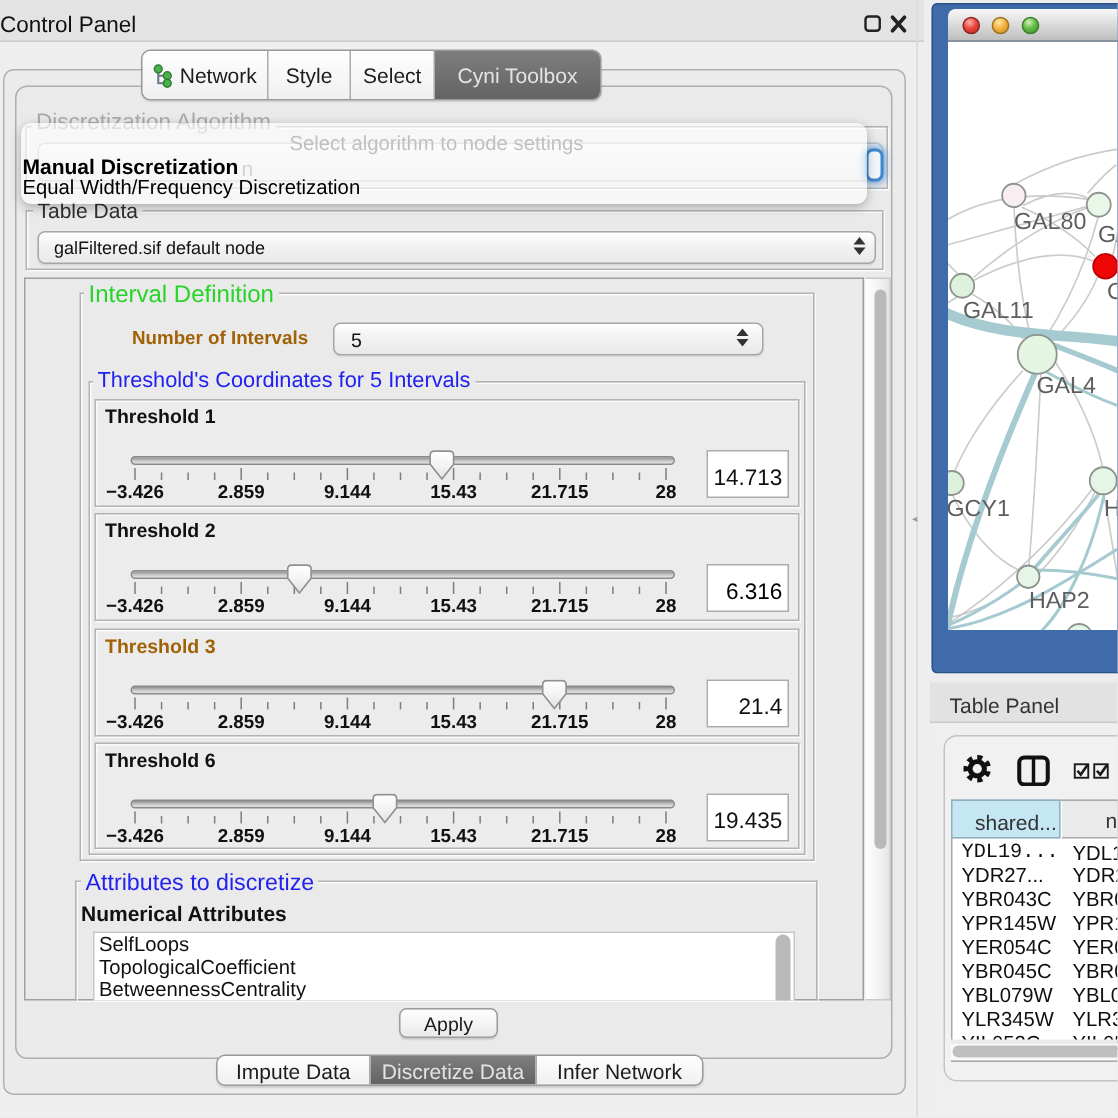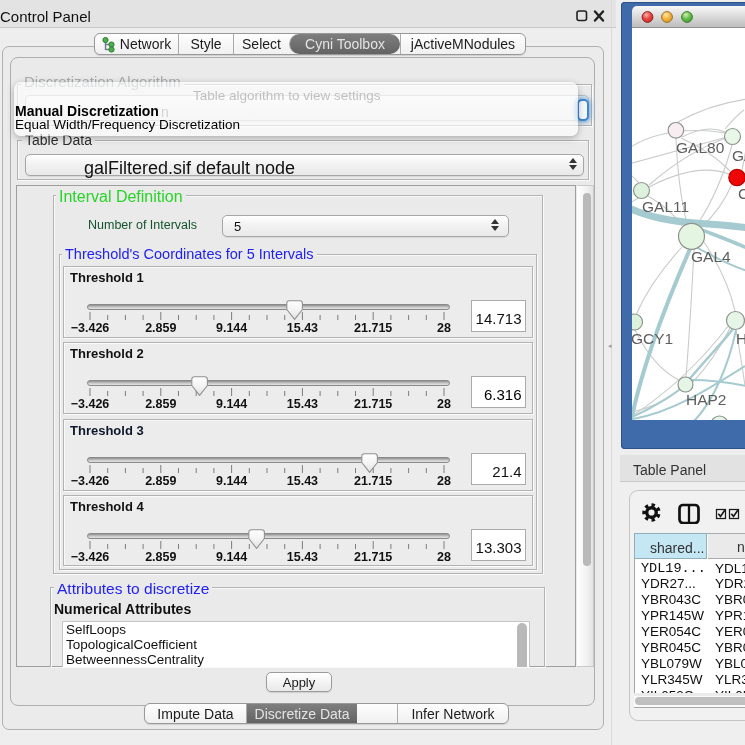--- a/index.html
+++ b/index.html
@@ -22,63 +22,62 @@
 </style></head><body>
 
 <div class="abs" style="left:0;top:0;width:616px;height:28px;background:#e3e3e3;border-bottom:1px solid #cacaca;"></div>
 <div class="abs" style="left:0;top:7.5px;font-size:15px;color:#111;">Control Panel</div>
 <svg class="abs" style="left:576px;top:10px;" width="32" height="12" viewBox="0 0 32 12">
  <rect x="1" y="1" width="9.5" height="9.5" rx="2" fill="none" stroke="#222" stroke-width="1.6"></rect>
  <path d="M19 1.5 L27 10.5 M27 1.5 L19 10.5" stroke="#222" stroke-width="2.4" stroke-linecap="round"></path>
 </svg>
 <div class="abs" style="left:2px;top:46px;width:602px;height:684px;border:1px solid #b0b0b0;border-radius:7px;background:#ebebeb;"></div>
 <div class="abs" style="left:10px;top:57px;width:585px;height:649px;border:1px solid #aeaeae;border-radius:8px;background:#eaeaea;"></div>
-<div class="seg" style="left:94px;top:33px;height:22px;">
+<div class="seg" style="left:94px;top:33px;height:34px;">
  <div style="width:83px;"><svg width="14" height="17" viewBox="0 0 14 17" style="margin-right:4px;">
    <path d="M3.5 5 V14 M3.5 8.5 H8 M3.5 13.5 H8" stroke="#6b7a8d" stroke-width="1.4" fill="none"></path>
    <circle cx="3.5" cy="4" r="2.6" fill="#4caf50" stroke="#2e7d32" stroke-width="1"></circle>
    <circle cx="9.5" cy="8.5" r="2.6" fill="#4caf50" stroke="#2e7d32" stroke-width="1"></circle>
    <circle cx="9.5" cy="13.5" r="2.6" fill="#4caf50" stroke="#2e7d32" stroke-width="1"></circle>
  </svg>Network</div>
  <div style="width:55px;">Style</div>
  <div style="width:56px;">Select</div>
- <div class="dark" style="width:111px;border-radius:10px;">Cyni Toolbox</div>
- <div style="width:125px;">jActiveMNodules</div>
+ <div class="dark" style="width:111px;">Cyni Toolbox</div>
 </div>
 
 <div class="abs etched" style="left:17px;top:84px;width:575px;height:42px;"></div>
 <div class="gtitle" style="left:21px;top:73.5px;color:#a8acae;font-size:15px;">Discretization Algorithm</div>
 <div class="combo" style="left:25px;top:95px;width:564px;height:26px;opacity:.55;"></div>
 <div class="abs" style="left:577px;top:98.5px;width:12px;height:22px;border:2.5px solid #3f87cd;border-radius:5px;
   background:#f2f7fb;box-shadow:0 0 4px 2px rgba(70,140,210,.6);z-index:4;"></div>
 
-<div class="abs" style="left:193px;top:87.5px;font-size:13.5px;color:#585858;">Table algorithm to view settings</div>
+<div class="abs" style="left:193px;top:87.5px;font-size:13.5px;color:#585858;">Select algorithm to node settings</div>
 <div class="abs" style="left:14px;top:82px;width:564px;height:54px;background:rgba(255,255,255,.62);
  border-radius:7px;box-shadow:0 2px 7px rgba(0,0,0,.28);z-index:5;"></div>
 
 <div class="abs" style="left:15px;top:102.5px;font-size:14px;font-weight:bold;color:#000;z-index:6;">Manual Discretization</div>
 <div class="abs" style="left:161px;top:104px;font-size:14px;color:#d4d4d4;z-index:6;">n</div>
 <div class="abs" style="left:15px;top:116.5px;font-size:13.5px;color:#000;z-index:6;">Equal Width/Frequency Discretization</div>
 
 <div class="abs etched" style="left:17px;top:139.5px;width:572px;height:40.5px;"></div>
 <div class="gtitle" style="left:22px;top:132.5px;color:#2f2f2f;font-size:14px;">Table Data</div>
 <div class="combo" style="left:25px;top:154px;width:559px;height:22px;">
- <div class="txt" style="left:10px;top:2.5px;font-size:18px;margin-left:48px;">galFiltered.sif default node</div>
+ <div class="txt" style="left:10px;top:2.5px;font-size:12px;">galFiltered.sif default node</div>
  <div class="arrows" style="right:5px;top:3px;">
       <div class="up"></div>
       <div class="dn"></div>
     </div>
 </div>
 <div class="abs" style="left:16px;top:185px;width:560px;height:482px;border:1px solid #9f9f9f;background:#eaeaea;"></div>
 <div class="abs" style="left:577px;top:185px;width:17px;height:482px;background:linear-gradient(90deg,#ffffff,#f2f2f2 60%,#e4e4e4);border:1px solid #c9c9c9;border-left:none;"></div>
 <div class="abs" style="left:582.5px;top:193px;width:8px;height:373px;background:#b9b9b9;border-radius:4.5px;"></div>
 
 <div class="abs etched" style="left:53px;top:195px;width:490px;height:379px;"></div>
 <div class="gtitle" style="left:56px;top:189px;color:#28d428;">Interval Definition</div>
-<div class="abs" style="left:88px;top:218px;font-size:12.5px;font-weight:normal;color:#14532d;">Number of Intervals</div>
+<div class="abs" style="left:88px;top:218px;font-size:12.5px;font-weight:bold;color:#a16207;">Number of Intervals</div>
 <div class="combo" style="left:222px;top:215px;width:287px;height:22px;">
  <div class="txt" style="top:2.5px;">5</div>
  <div class="arrows" style="right:8px;top:3px;">
       <div class="up"></div>
       <div class="dn"></div>
     </div>
 </div>
 <div class="abs etched" style="left:59px;top:254px;width:478px;height:316px;"></div>
 <div class="gtitle" style="left:62px;top:247px;color:#2222f0;font-size:14.5px;">Threshold's Coordinates for 5 Intervals</div>
 <div class="abs etched" style="left:63px;top:266px;width:470px;height:72px;background:#ececec;"></div>
@@ -163,21 +162,21 @@
   <stop offset="0" stop-color="#ffffff"></stop>
         <stop offset="0.55" stop-color="#f2f2f2"></stop>
         <stop offset="1" stop-color="#e2e2e2"></stop>
       </linearGradient>
     </defs>
  <path d="M3.6 0.7 H13.6 Q16.4 0.7 16.4 3.4 V9.5 L8.6 19.4 L0.8 9.5 V3.4 Q0.8 0.7 3.6 0.7 Z" fill="url(#th2)" stroke="#909090" stroke-width="1.1" stroke-linejoin="round"></path>
 </svg>
 <div class="abs" style="left:470.5px;top:376px;width:55px;height:32px;background:#fff;border:1px solid #ababab;"></div>
 <div class="abs" style="left:470.5px;top:386px;width:51px;text-align:right;font-size:15px;color:#000000;">6.316</div>
 <div class="abs etched" style="left:63px;top:419px;width:470px;height:72px;background:#ececec;"></div>
-<div class="abs" style="left:70px;top:423px;font-size:13px;font-weight:bold;color:#0f172a;">Threshold 3</div>
+<div class="abs" style="left:70px;top:423px;font-size:13px;font-weight:bold;color:#a16207;">Threshold 3</div>
 <div class="abs" style="left:87px;top:457px;width:363px;height:5.5px;border-radius:3px;background:linear-gradient(#8f8f8f,#c9c9c9 55%,#e3e3e3);border:1px solid #8a8a8a;"></div>
 <svg class="abs" style="left:63px;top:464px;" width="470" height="26" viewBox="0 0 470 26">
 <line x1="27.0" y1="1.0" x2="27.0" y2="9" stroke="#7d7d7d" stroke-width="1"></line>
     <line x1="44.7" y1="4.0" x2="44.7" y2="9" stroke="#7d7d7d" stroke-width="1"></line>
     <line x1="62.4" y1="4.0" x2="62.4" y2="9" stroke="#7d7d7d" stroke-width="1"></line>
     <line x1="80.1" y1="4.0" x2="80.1" y2="9" stroke="#7d7d7d" stroke-width="1"></line>
     <line x1="97.8" y1="1.0" x2="97.8" y2="9" stroke="#7d7d7d" stroke-width="1"></line>
     <line x1="115.5" y1="4.0" x2="115.5" y2="9" stroke="#7d7d7d" stroke-width="1"></line>
     <line x1="133.2" y1="4.0" x2="133.2" y2="9" stroke="#7d7d7d" stroke-width="1"></line>
     <line x1="150.9" y1="4.0" x2="150.9" y2="9" stroke="#7d7d7d" stroke-width="1"></line>
@@ -207,21 +206,21 @@
   <stop offset="0" stop-color="#ffffff"></stop>
         <stop offset="0.55" stop-color="#f2f2f2"></stop>
         <stop offset="1" stop-color="#e2e2e2"></stop>
       </linearGradient>
     </defs>
  <path d="M3.6 0.7 H13.6 Q16.4 0.7 16.4 3.4 V9.5 L8.6 19.4 L0.8 9.5 V3.4 Q0.8 0.7 3.6 0.7 Z" fill="url(#th3)" stroke="#909090" stroke-width="1.1" stroke-linejoin="round"></path>
 </svg>
 <div class="abs" style="left:470.5px;top:453px;width:55px;height:32px;background:#fff;border:1px solid #ababab;"></div>
 <div class="abs" style="left:470.5px;top:463px;width:51px;text-align:right;font-size:15px;color:#111;">21.4</div>
 <div class="abs etched" style="left:63px;top:495px;width:470px;height:71px;background:#ececec;"></div>
-<div class="abs" style="left:70px;top:499px;font-size:13px;font-weight:bold;color:#111;">Threshold 4</div>
+<div class="abs" style="left:70px;top:499px;font-size:13px;font-weight:bold;color:#111;">Threshold 6</div>
 <div class="abs" style="left:87px;top:533px;width:363px;height:5.5px;border-radius:3px;background:linear-gradient(#8f8f8f,#c9c9c9 55%,#e3e3e3);border:1px solid #8a8a8a;"></div>
 <svg class="abs" style="left:63px;top:540px;" width="470" height="26" viewBox="0 0 470 26">
 <line x1="27.0" y1="1.0" x2="27.0" y2="9" stroke="#7d7d7d" stroke-width="1"></line>
     <line x1="44.7" y1="4.0" x2="44.7" y2="9" stroke="#7d7d7d" stroke-width="1"></line>
     <line x1="62.4" y1="4.0" x2="62.4" y2="9" stroke="#7d7d7d" stroke-width="1"></line>
     <line x1="80.1" y1="4.0" x2="80.1" y2="9" stroke="#7d7d7d" stroke-width="1"></line>
     <line x1="97.8" y1="1.0" x2="97.8" y2="9" stroke="#7d7d7d" stroke-width="1"></line>
     <line x1="115.5" y1="4.0" x2="115.5" y2="9" stroke="#7d7d7d" stroke-width="1"></line>
     <line x1="133.2" y1="4.0" x2="133.2" y2="9" stroke="#7d7d7d" stroke-width="1"></line>
     <line x1="150.9" y1="4.0" x2="150.9" y2="9" stroke="#7d7d7d" stroke-width="1"></line>
@@ -249,38 +248,38 @@
  <defs>
       <linearGradient id="th4" x1="0" y1="0" x2="0" y2="1">
   <stop offset="0" stop-color="#ffffff"></stop>
         <stop offset="0.55" stop-color="#f2f2f2"></stop>
         <stop offset="1" stop-color="#e2e2e2"></stop>
       </linearGradient>
     </defs>
  <path d="M3.6 0.7 H13.6 Q16.4 0.7 16.4 3.4 V9.5 L8.6 19.4 L0.8 9.5 V3.4 Q0.8 0.7 3.6 0.7 Z" fill="url(#th4)" stroke="#909090" stroke-width="1.1" stroke-linejoin="round"></path>
 </svg>
 <div class="abs" style="left:470.5px;top:529px;width:55px;height:32px;background:#fff;border:1px solid #ababab;"></div>
-<div class="abs" style="left:470.5px;top:539px;width:51px;text-align:right;font-size:15px;color:#111;">13.303</div>
+<div class="abs" style="left:470.5px;top:539px;width:51px;text-align:right;font-size:15px;color:#111;">19.435</div>
 
 <div class="abs etched" style="left:50px;top:587px;width:495px;height:80px;border-bottom:none;"></div>
 <div class="gtitle" style="left:54px;top:580.5px;color:#2222f0;font-size:15.5px;">Attributes to discretize</div>
 <div class="abs" style="left:54px;top:601px;font-size:14px;font-weight:bold;color:#111;">Numerical Attributes</div>
 <div class="abs" style="left:62px;top:621px;width:468px;height:46px;background:#fff;border:1px solid #c6c6c6;border-bottom:none;"></div>
 <div class="abs" style="left:66px;top:622.3px;font-size:13.5px;color:#111;">SelfLoops</div>
 <div class="abs" style="left:66px;top:637px;font-size:13.5px;color:#111;">TopologicalCoefficient</div>
 <div class="abs" style="left:66px;top:651.7px;font-size:13.5px;color:#111;">BetweennessCentrality</div>
 <div class="abs" style="left:517px;top:623px;width:10px;height:44px;background:#b9b9b9;border-radius:5px 5px 0 0;"></div>
 
 <div class="abs" style="left:266px;top:672px;width:66px;height:20px;border:1px solid #9c9c9c;border-radius:5px;
  background:linear-gradient(#ffffff,#e9e9e9);box-shadow:0 1px 1px rgba(0,0,0,.12);
  font-size:13px;color:#1a1a1a;display:flex;align-items:center;justify-content:center;">Apply</div>
 <div class="seg" style="left:144px;top:703px;height:21px;">
  <div style="width:101px;">Impute Data</div>
  <div class="dark" style="width:111px;">Discretize Data</div>
- <div style="width:111px;margin-left:40px;">Infer Network</div>
+ <div style="width:111px;">Infer Network</div>
 </div>
 <div class="abs" style="left:611px;top:0;width:1px;height:745px;background:#dadada;"></div>
 <div class="abs" style="left:608px;top:342px;width:5px;height:7px;font-size:7px;color:#9a9a9a;">◂</div>
 
 <div class="abs" style="left:620.5px;top:1.5px;width:125px;height:447.5px;background:#3f6bab;border-radius:4px 0 0 4px;box-shadow:inset 0 0 0 1px #2e5288;"></div>
 <div class="abs" style="left:631.5px;top:6px;width:114px;height:21.5px;border-radius:5px 0 0 0;
  background:linear-gradient(#f8f8f8,#cfcfcf 70%,#bdbdbd);border-bottom:1px solid #8e8e8e;"></div>
 <svg class="abs" style="left:631.5px;top:6px;" width="114" height="22" viewBox="0 0 114 22">
  <defs>
   <radialGradient id="rl" cx="0.4" cy="0.3" r="0.8">

